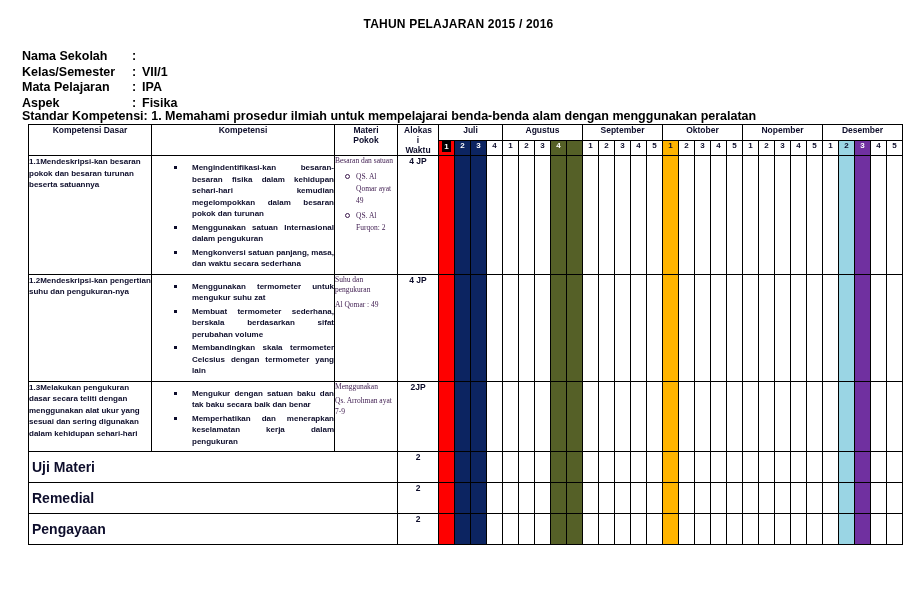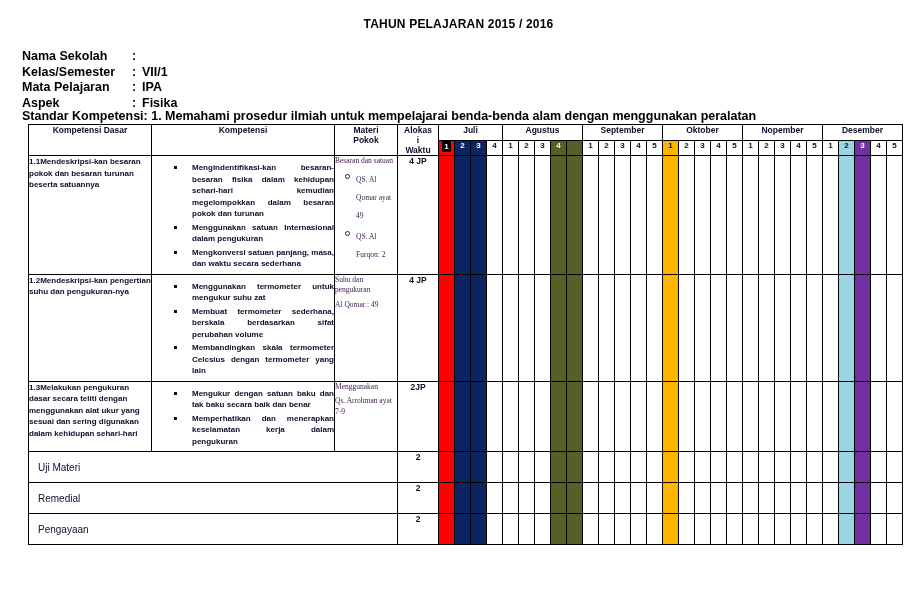--- a/index.html
+++ b/index.html
@@ -82,37 +82,37 @@
     content:"";position:absolute;left:0;top:4px;
     width:3px;height:3px;background:#0d0d2b;
   }
 
   .mp{
     padding:7px 4px 4px 5px;
     font-family:"Liberation Serif", serif;
     font-size:7.5px;line-height:10.5px;color:#3d1a4e;
   }
   ul.mp-list{margin:4px 0 0 0;padding-left:10px;list-style:none;}
-  ul.mp-list li{position:relative;padding-left:11px;line-height:18px;margin-bottom:3px;}
+  ul.mp-list li{position:relative;padding-left:11px;line-height:12px;margin-bottom:3px;}
   ul.mp-list li:before{
     content:"";position:absolute;left:0;top:3.5px;
     width:3px;height:3px;border:1px solid #3d1a4e;border-radius:50%;
   }
 
   .alok{
     text-align:center;vertical-align:top;padding-top:8px;
     font-size:8.5px;font-weight:bold;color:#0d0d2b;
   }
   .alok-sm{
     text-align:center;vertical-align:middle;
     font-size:8.5px;font-weight:bold;color:#0d0d2b;
   }
   .plain-row td.label{
-    padding:7px 0 7px 9px;
-    font-size:10px;font-weight:normal;color:#0d0d2b;
+    padding:7px 0 7px 3px;
+    font-size:14px;font-weight:bold;color:#0d0d2b;
     height:16px;vertical-align:middle;
   }
 
   
   .wk{padding:0;}
   .badge-black{
     display:inline-block;background:#000;color:#fff;
     padding:0 2px;line-height:11px;font-size:8px;font-weight:bold;
   }
 </style>

